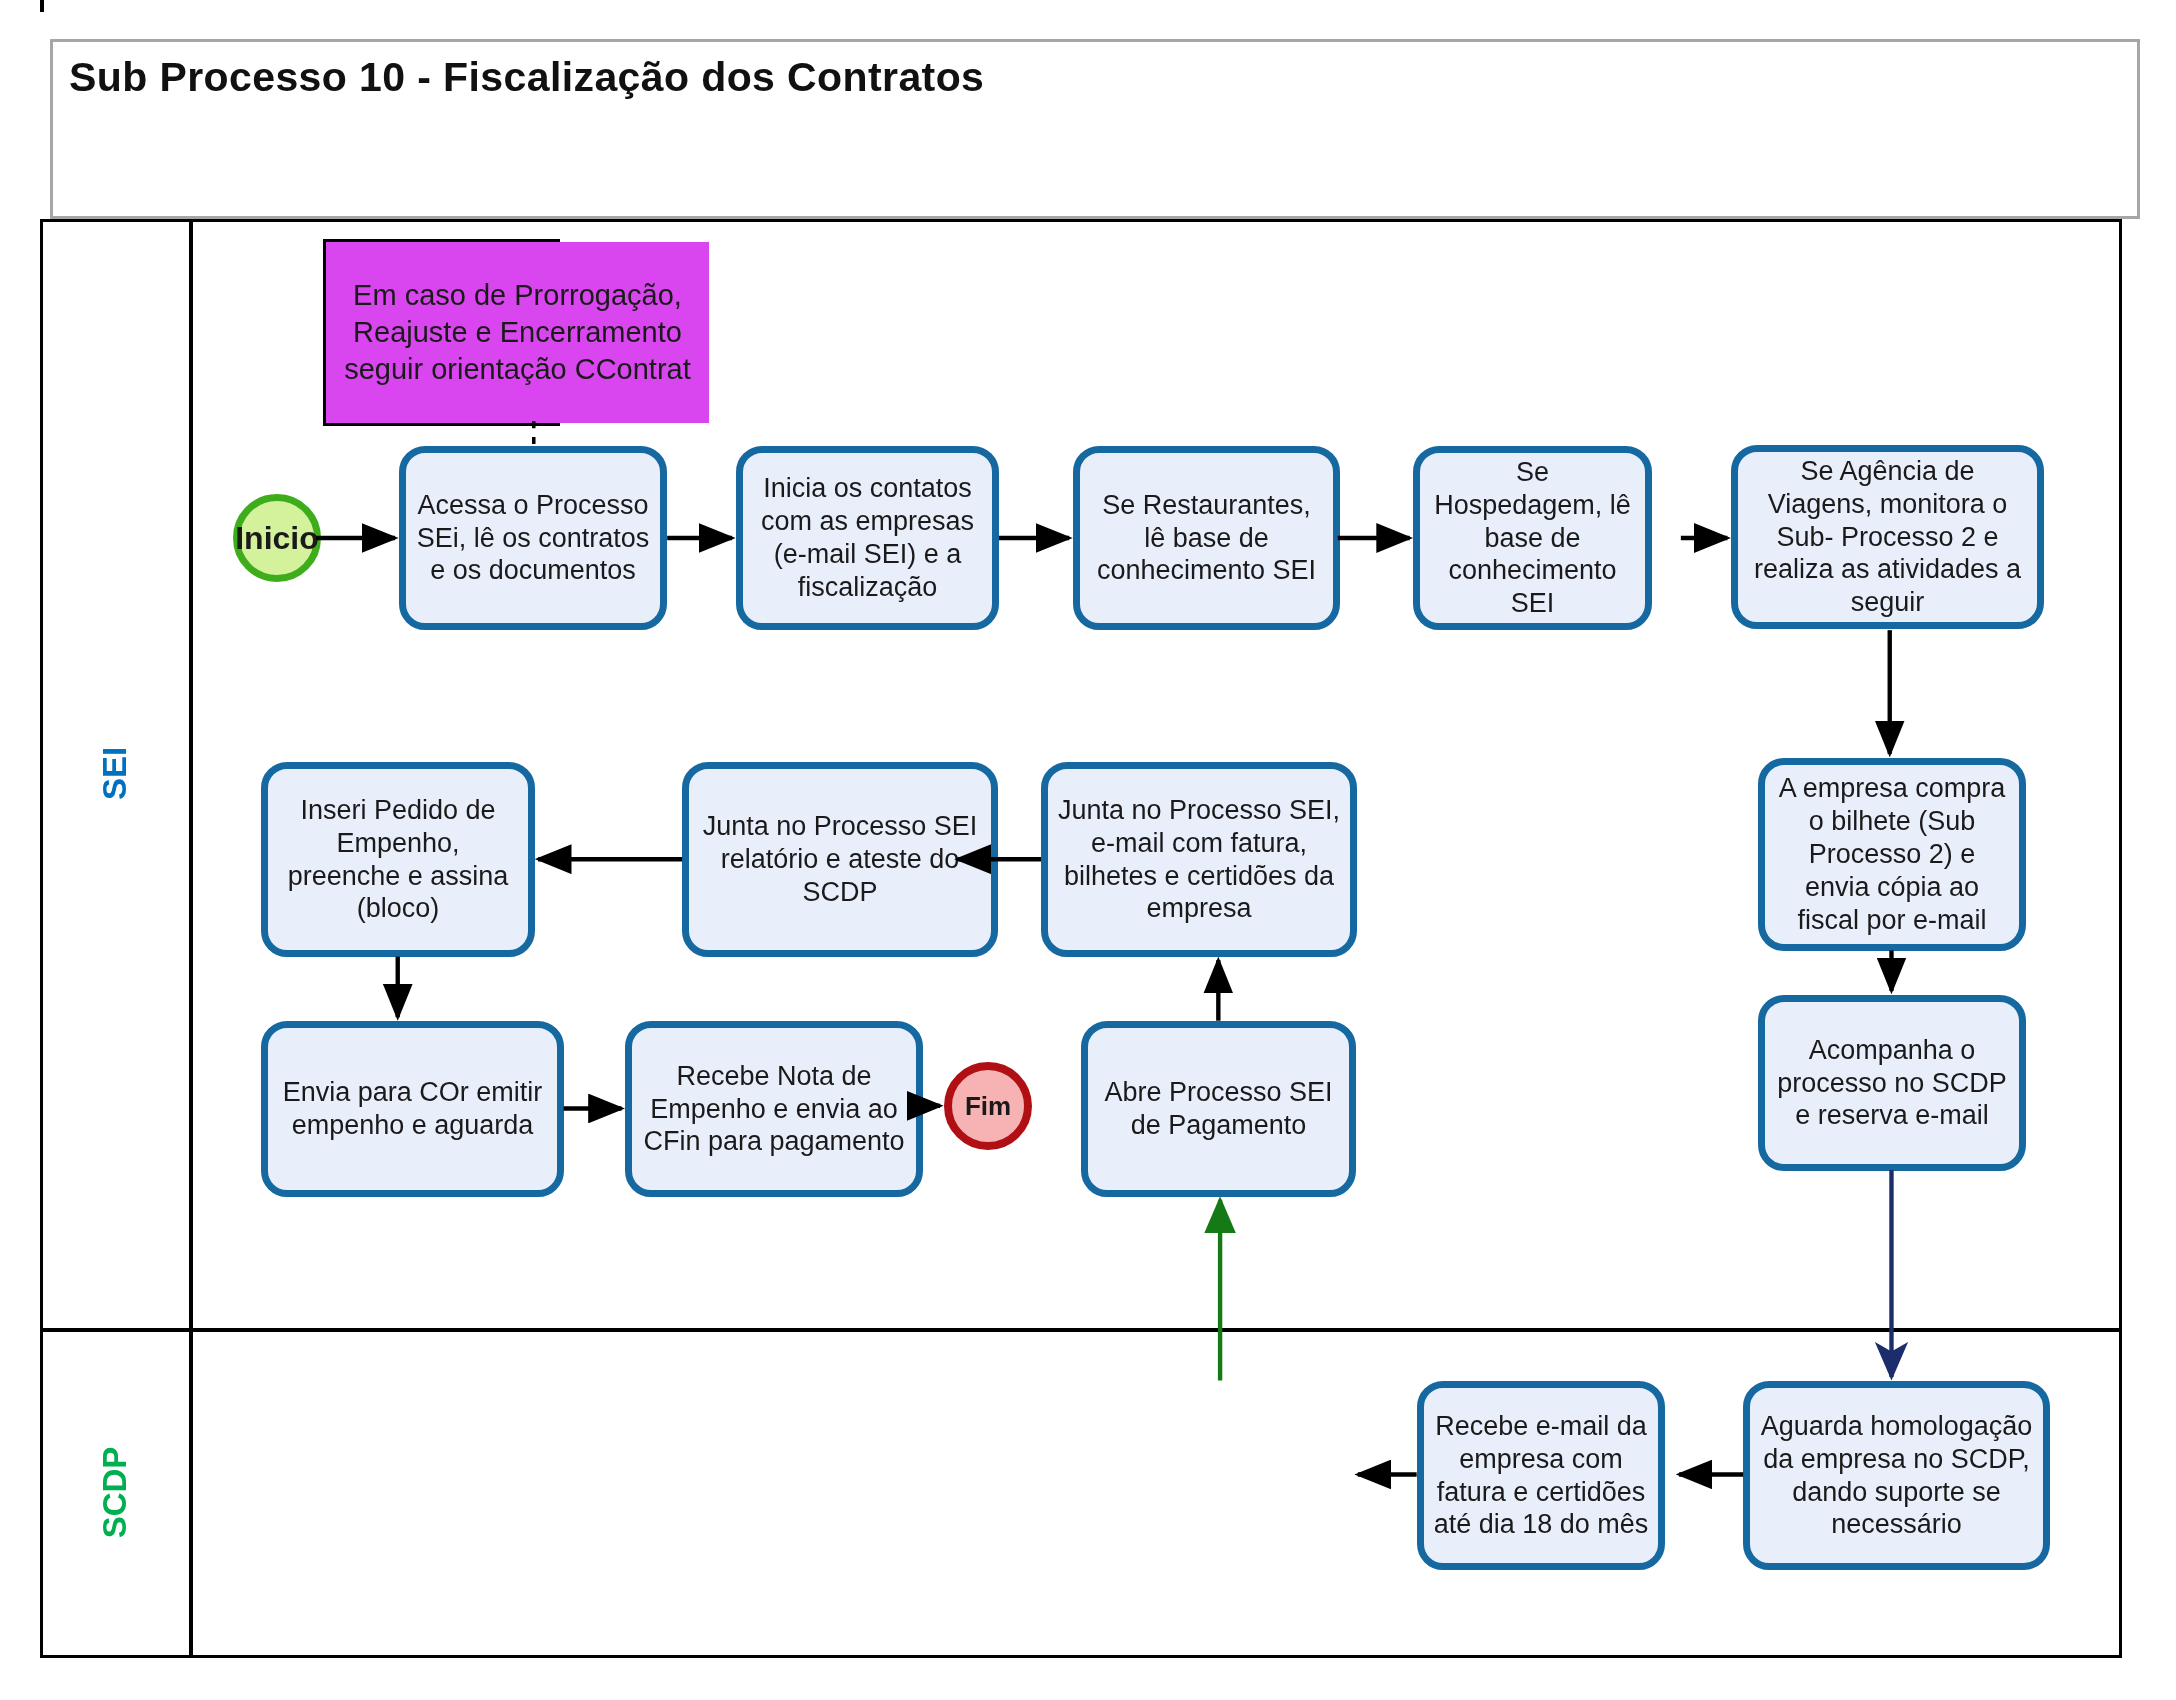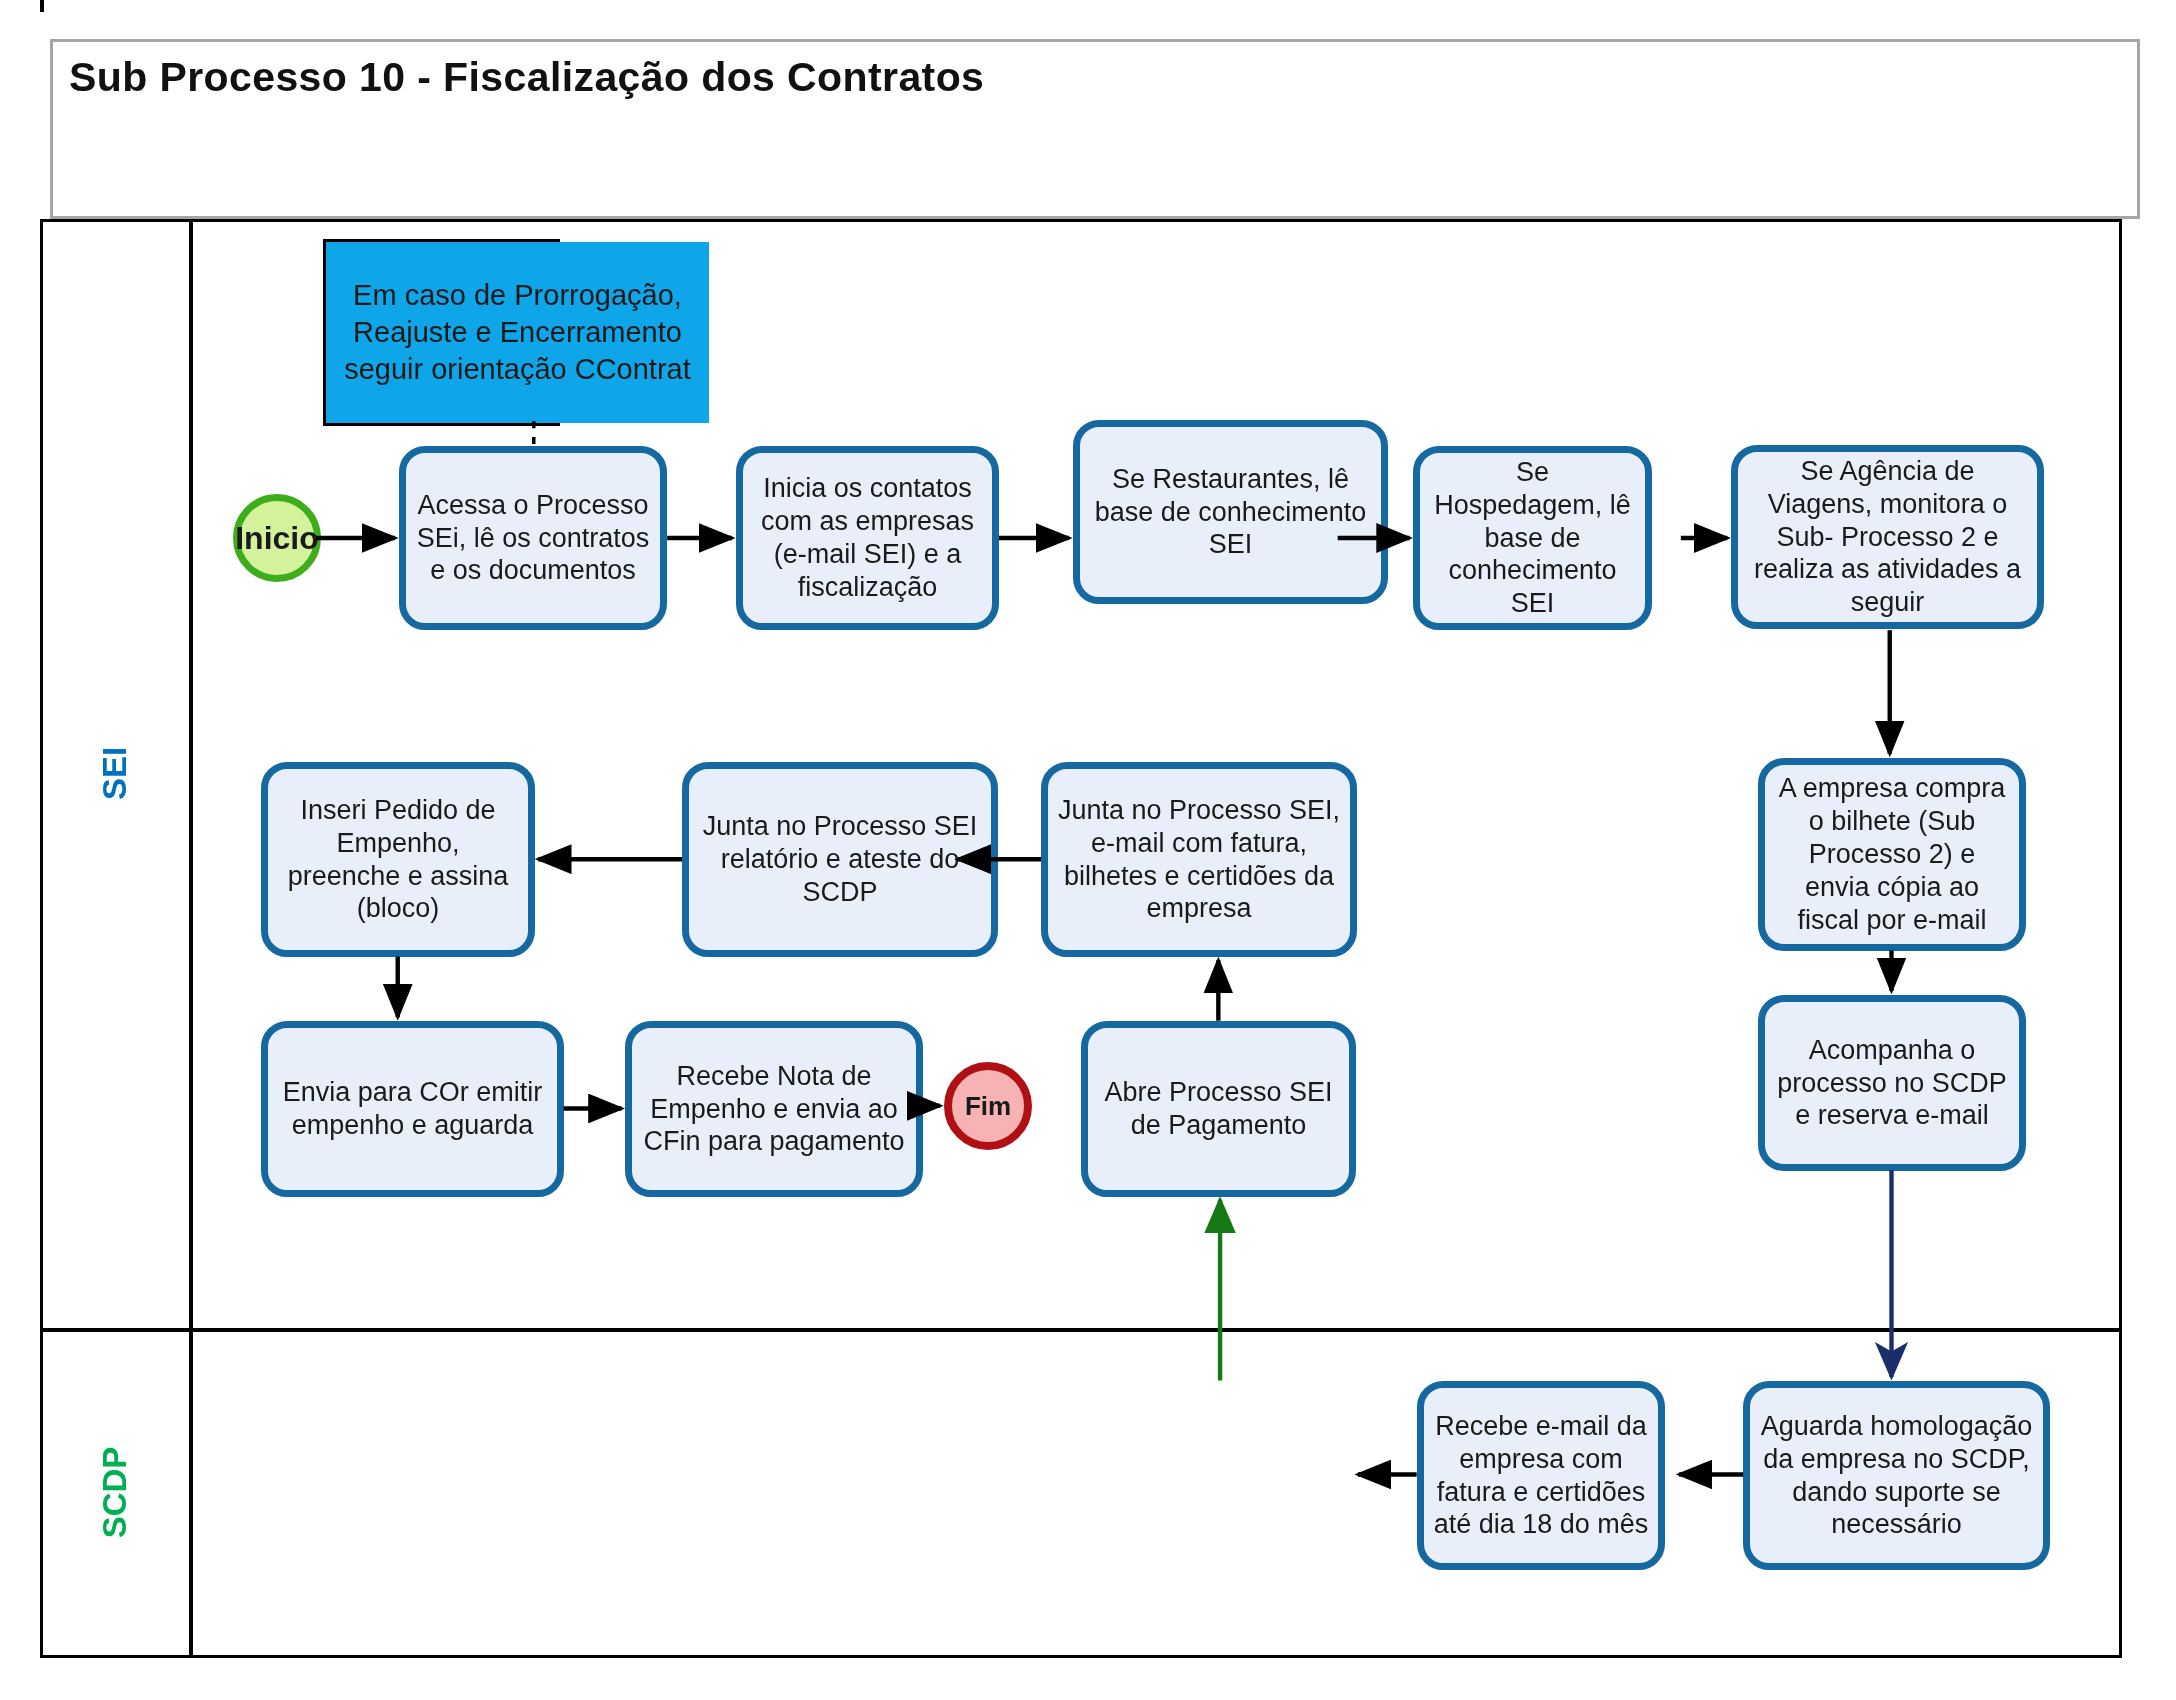--- a/index.html
+++ b/index.html
@@ -17,21 +17,21 @@
   .lane-frame{position:absolute;left:40px;top:219px;width:2082px;height:1439px;
               border:3.5px solid #000;box-sizing:border-box;background:#fff;}
   .label-divider{position:absolute;left:189px;top:219px;width:3.5px;height:1439px;background:#000;}
   .lane-divider{position:absolute;left:40px;top:1328px;width:2082px;height:4.4px;background:#000;}
   .lane-label{position:absolute;width:123px;height:53px;display:flex;align-items:center;
               justify-content:center;font-size:33px;font-weight:700;transform:rotate(-90deg);}
   .lane-label.sei{left:53px;top:747px;color:#0070c0;}
   .lane-label.scdp{left:53px;top:1466px;color:#00b050;}
 
   
-  .note{position:absolute;left:323px;top:242px;width:386px;height:181px;background:#0ea5e9;
+  .note{position:absolute;left:323px;top:242px;width:386px;height:181px;background:#d946ef;
         border-left:3.5px solid #000;box-sizing:border-box;display:flex;align-items:center;
         justify-content:center;text-align:center;font-size:29px;line-height:1.28;padding:5.3px 10.5px;}
   .note::before{content:"";position:absolute;left:-3.5px;top:-2.6px;width:62%;height:2.6px;background:#000;}
   .note::after{content:"";position:absolute;left:-3.5px;bottom:-2.6px;width:62%;height:2.6px;background:#000;}
 
   
   .node{position:absolute;background:#e9eefb;border:7px solid #1569a0;border-radius:26px;
         box-sizing:border-box;display:flex;align-items:center;justify-content:center;
         text-align:center;font-size:27px;line-height:1.22;padding:3.5px 8.8px;}
 
@@ -58,21 +58,21 @@
   <div class="label-divider"></div>
   <div class="lane-divider"></div>
   <div class="lane-label sei">SEI</div>
   <div class="lane-label scdp">SCDP</div>
 
   <div class="note">Em caso de Prorrogação, Reajuste e Encerramento seguir orientação CContrat</div>
 
   <div class="event start">Inicio</div>
   <div class="node" style="left:399px;top:446px;width:268px;height:184px">Acessa o Processo SEi, lê os contratos e os documentos</div>
   <div class="node" style="left:736px;top:446px;width:263px;height:184px">Inicia os contatos com as empresas (e-mail SEI) e a fiscalização</div>
-  <div class="node" style="left:1073px;top:420px;width:315px;height:184px">Se Restaurantes, lê base de conhecimento SEI</div>
+  <div class="node" style="left:1073px;top:446px;width:267px;height:184px">Se Restaurantes, lê base de conhecimento SEI</div>
   <div class="node" style="left:1413px;top:446px;width:239px;height:184px">Se Hospedagem, lê base de conhecimento SEI</div>
   <div class="node" style="left:1731px;top:445px;width:313px;height:184px">Se Agência de Viagens, monitora o Sub- Processo 2 e realiza as atividades a seguir</div>
 
   <div class="node" style="left:261px;top:762px;width:274px;height:195px">Inseri Pedido de Empenho, preenche e assina (bloco)</div>
   <div class="node" style="left:682px;top:762px;width:316px;height:195px">Junta no Processo SEI relatório e ateste do SCDP</div>
   <div class="node" style="left:1041px;top:762px;width:316px;height:195px">Junta no Processo SEI, e-mail com fatura, bilhetes e certidões da empresa</div>
   <div class="node" style="left:1758px;top:758px;width:268px;height:193px">A empresa compra o bilhete (Sub Processo 2) e envia cópia ao fiscal por e-mail</div>
 
   <div class="node" style="left:261px;top:1021px;width:303px;height:176px">Envia para COr emitir empenho e aguarda</div>
   <div class="node" style="left:625px;top:1021px;width:298px;height:176px">Recebe Nota de Empenho e envia ao CFin para pagamento</div>

